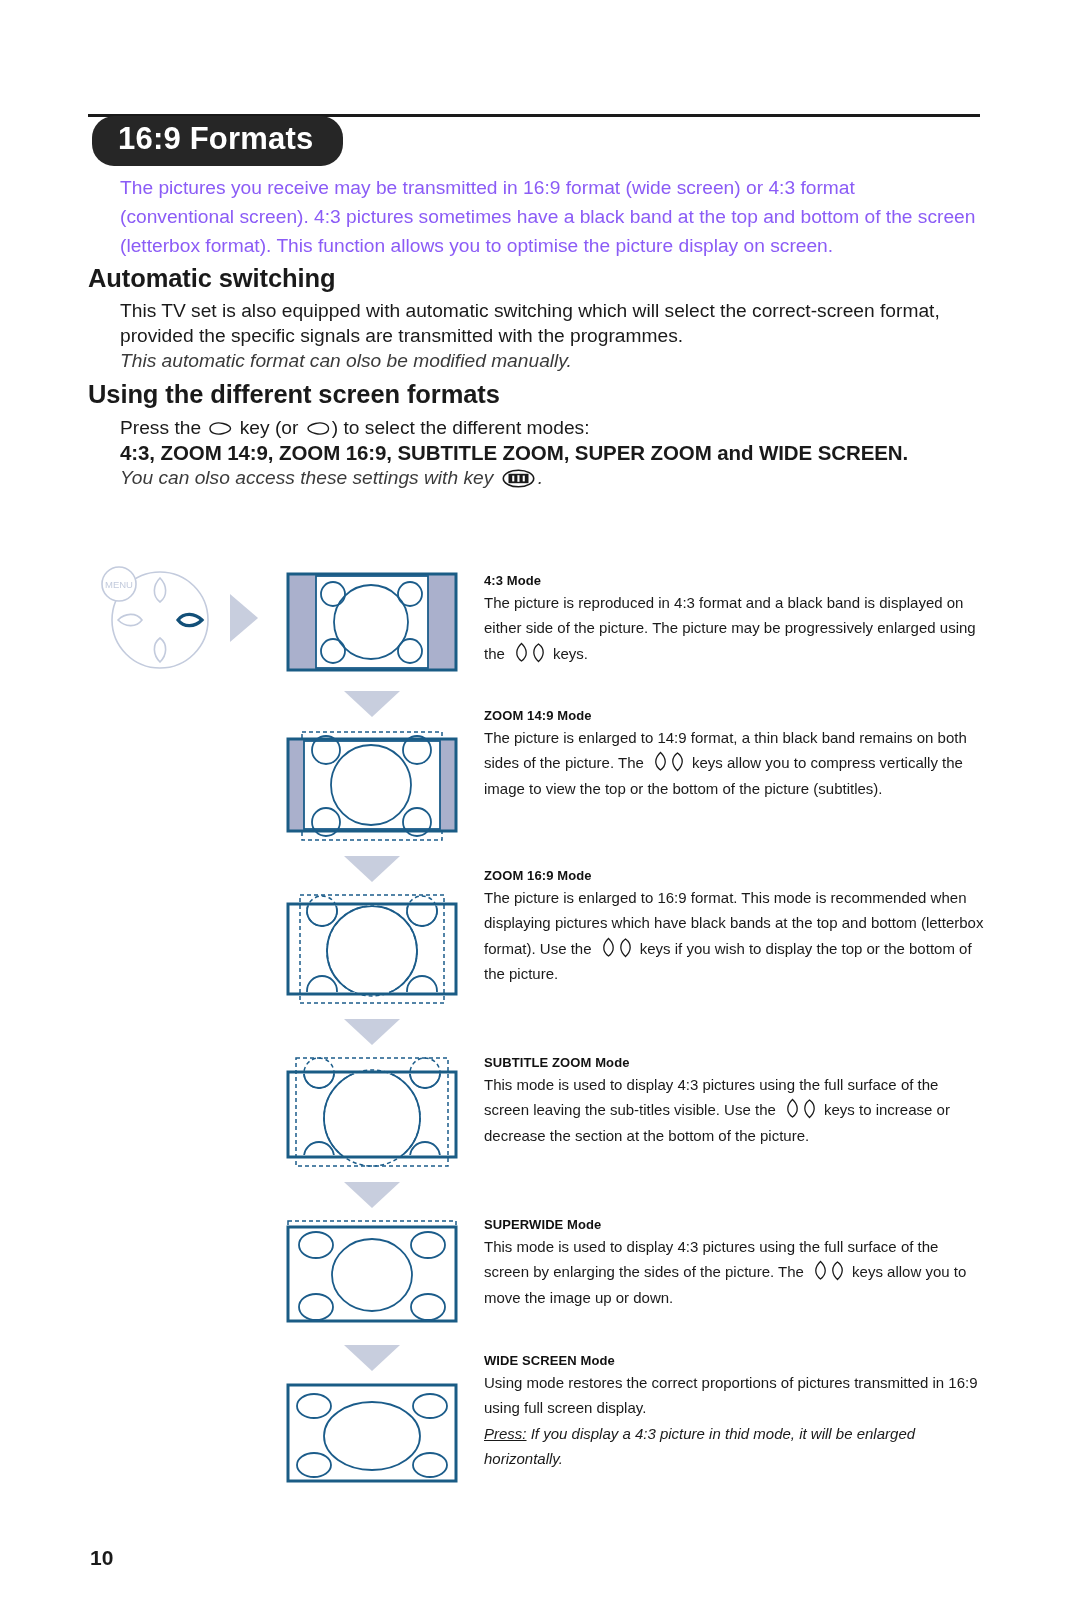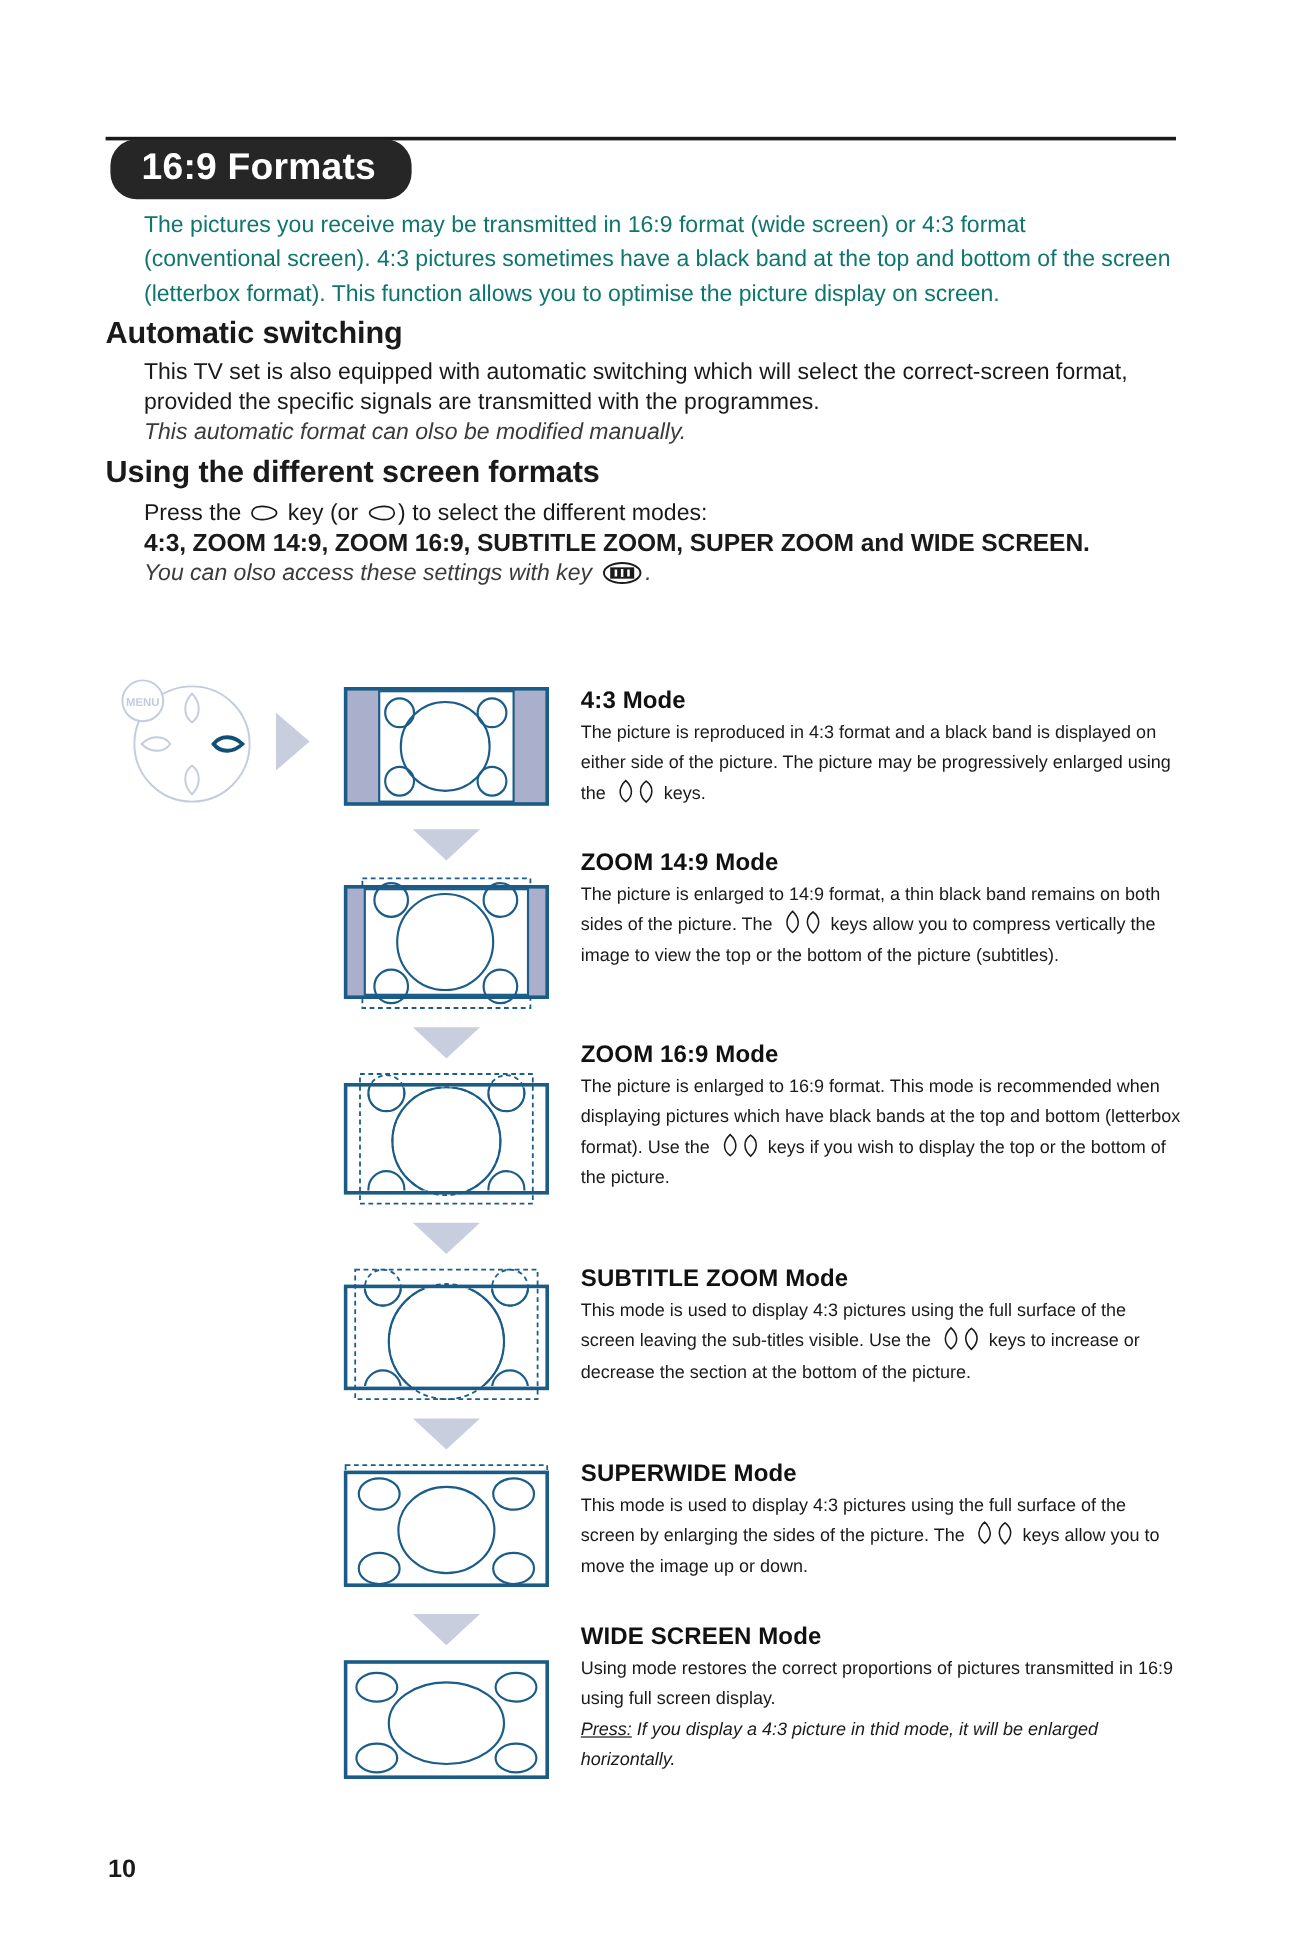--- a/index.html
+++ b/index.html
@@ -48,21 +48,21 @@
   }
 
   
   .intro {
     position: absolute;
     left: 120px;
     top: 134px;
     width: 870px;
     font-size: 19.2px;
     line-height: 28.8px;
-    color: #0f766e;
+    color: #8b5cf6;
   }
 
   .h2 {
     position: absolute;
     left: 88px;
     font-size: 25.5px;
     font-weight: bold;
     color: #1a1a1a;
     letter-spacing: -0.1px;
   }
@@ -114,21 +114,20 @@
     margin: 0 3px;
   }
 
   
   .remote {
     position: absolute;
     left: 92px;
     top: 518px;
     width: 130px;
     height: 120px;
-    font-weight: bold;
   }
   .big-arrow {
     position: absolute;
     left: 228px;
     top: 552px;
     width: 32px;
     height: 52px;
   }
 
   .tv {
@@ -144,21 +143,21 @@
     height: 32px;
   }
 
   
   .mode-block {
     position: absolute;
     left: 484px;
     width: 500px;
   }
   .mode-title {
-    font-size: 20px;
+    font-size: 13px;
     font-weight: bold;
     color: #111;
     letter-spacing: 0.1px;
     margin-bottom: 2px;
   }
   .mode-body {
     font-size: 15px;
     line-height: 25.3px;
     color: #1a1a1a;
   }

